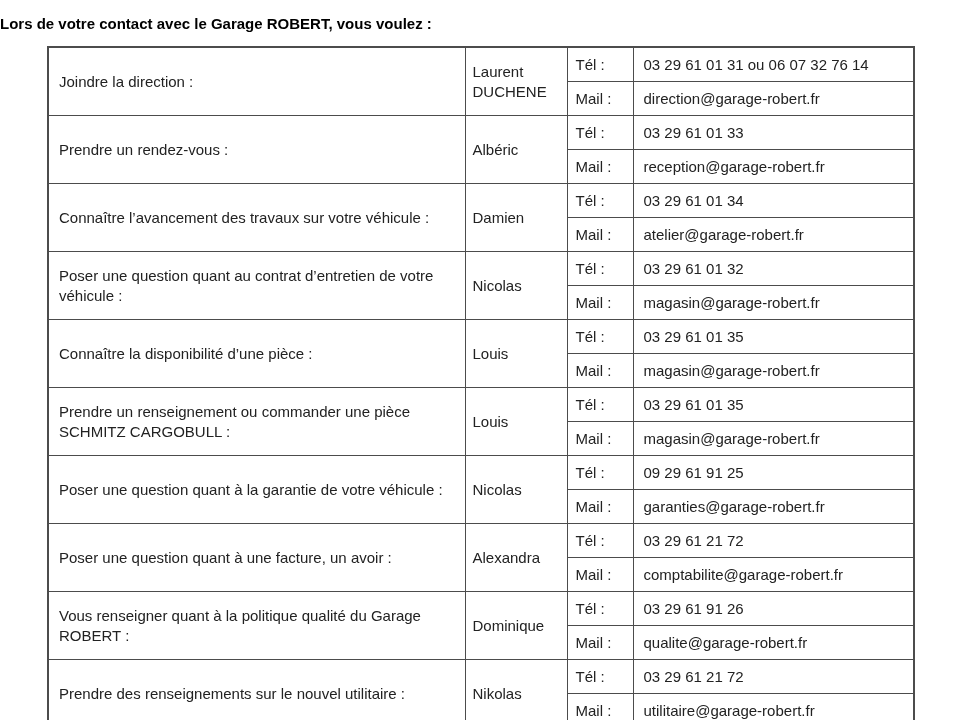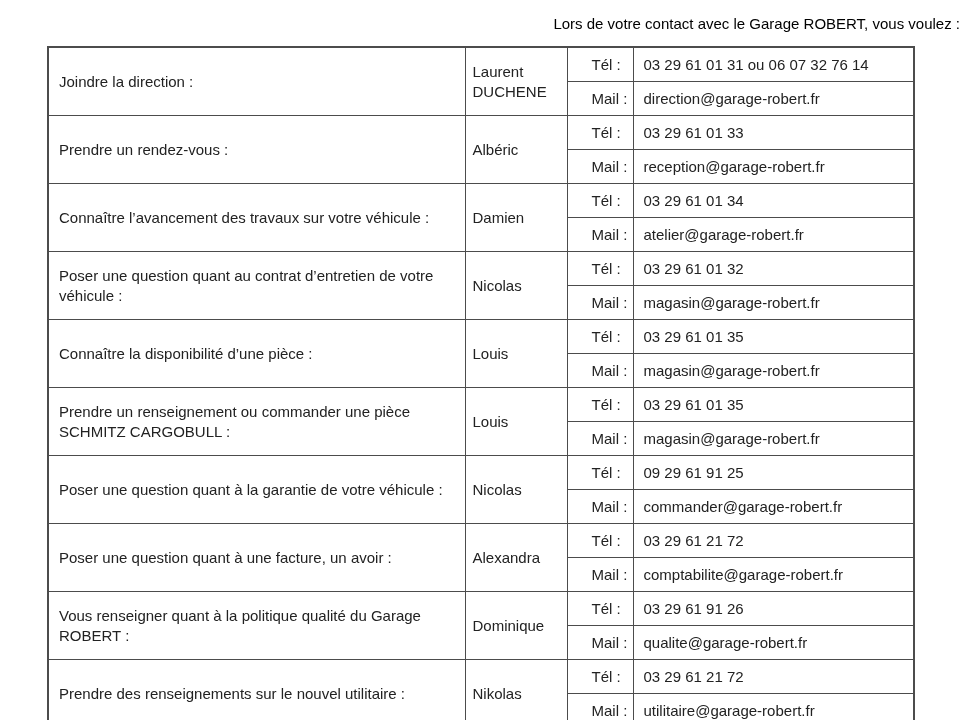--- a/index.html
+++ b/index.html
@@ -15,23 +15,23 @@
     overflow: hidden;
   }
   .page {
     position: relative;
     width: 960px;
     height: 720px;
     background: #ffffff;
   }
   .title {
     padding-top: 15px;
-    text-align: right;
+    text-align: left;
     font-size: 15px;
-    font-weight: normal;
+    font-weight: bold;
     color: #000000;
   }
   table.contact {
     border-collapse: collapse;
     table-layout: fixed;
     width: 866px;
     margin: 14px 0 0 47px;
     border: 2px solid var(--border, #4c4c4c);
   }
   table.contact td {
@@ -43,21 +43,21 @@
   }
   td.reason {
     padding: 2px 8px 2px 10px;
     margin-top: 31px;
   }
   td.name {
     padding: 2px 4px 2px 7px;
     margin-left: 7px;
   }
   td.lbl {
-    padding: 2px 2px 2px 24px;
+    padding: 2px 2px 2px 8px;
     height: 29px;
   }
   td.val {
     padding: 2px 4px 2px 10px;
     height: 29px;
   }
 </style>
 </head>
 <body>
 
@@ -141,21 +141,21 @@
   </tr>
 
   <tr>
     <td class="reason" rowspan="2">Poser une question quant à la garantie de votre véhicule :</td>
     <td class="name" rowspan="2">Nicolas</td>
     <td class="lbl">Tél :</td>
     <td class="val">09 29 61 91 25</td>
   </tr>
   <tr>
     <td class="lbl">Mail :</td>
-    <td class="val">commander@garage-robert.fr</td>
+    <td class="val">garanties@garage-robert.fr</td>
   </tr>
 
   <tr>
     <td class="reason" rowspan="2">Poser une question quant à une facture, un avoir :</td>
     <td class="name" rowspan="2">Alexandra</td>
     <td class="lbl">Tél :</td>
     <td class="val">03 29 61 21 72</td>
   </tr>
   <tr>
     <td class="lbl">Mail :</td>

